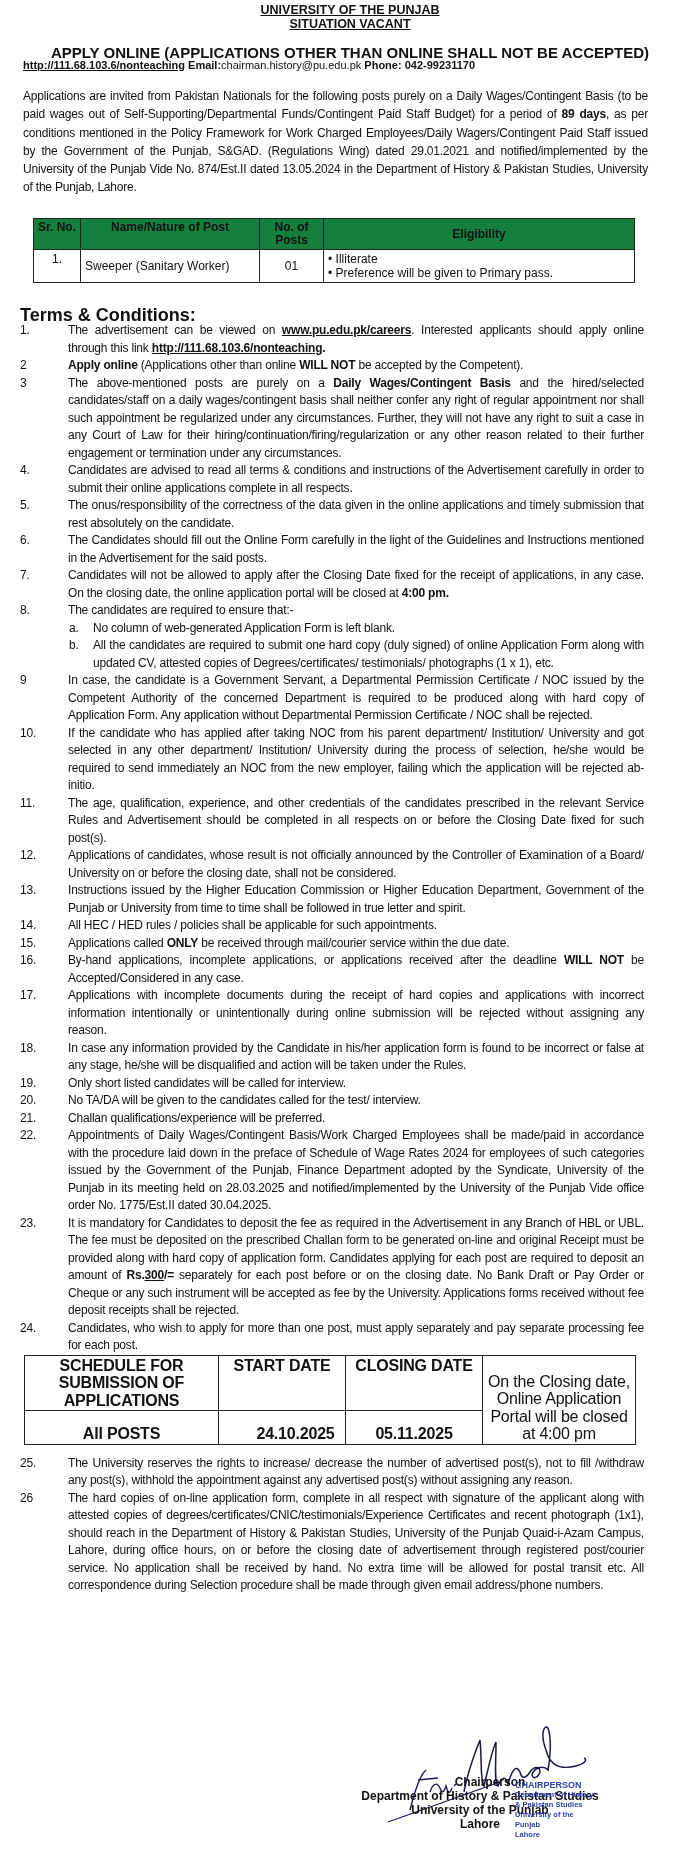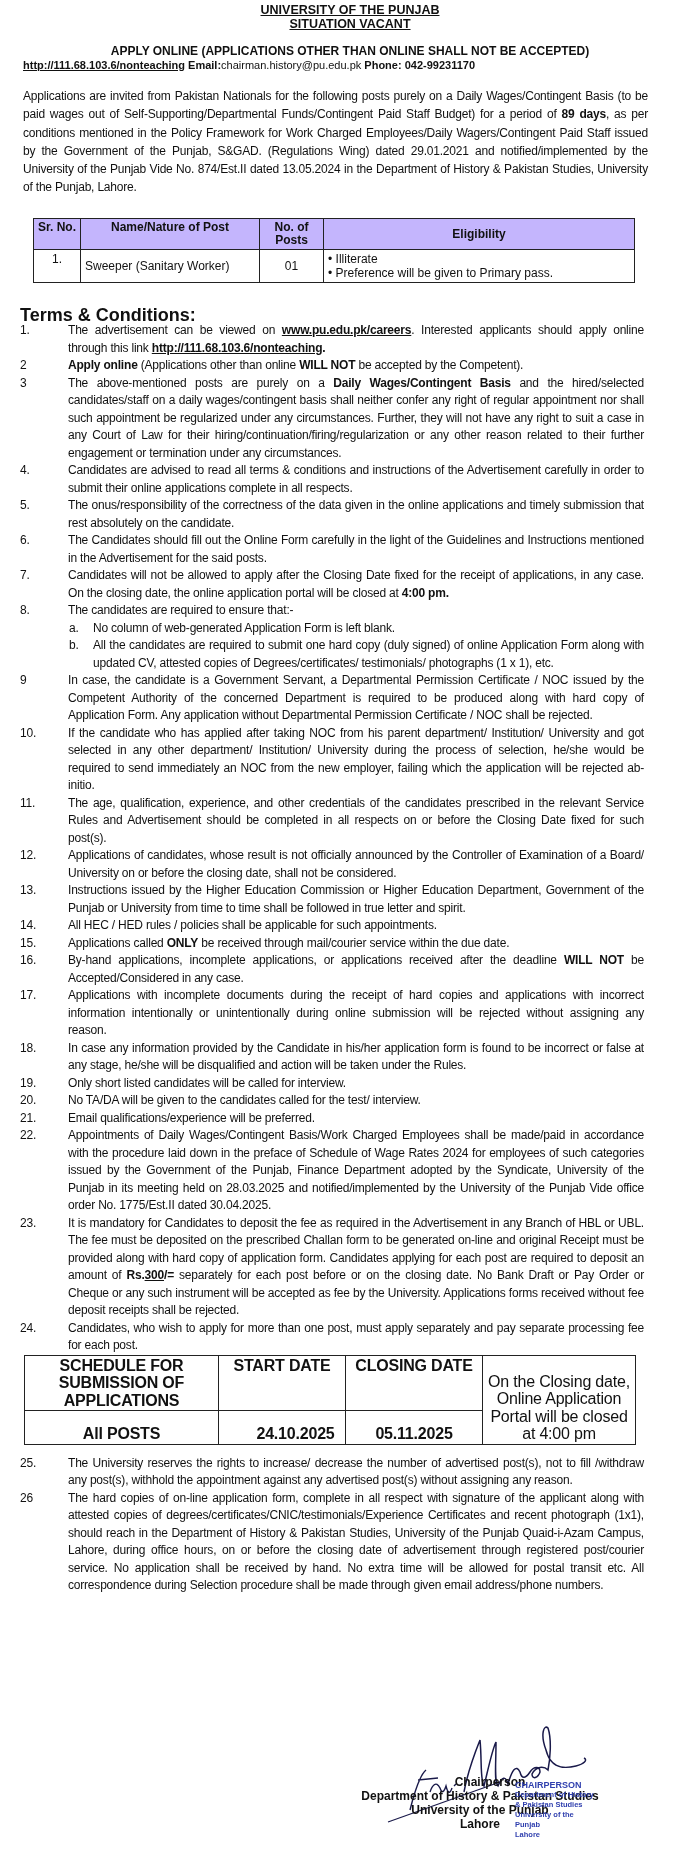--- a/index.html
+++ b/index.html
@@ -16,21 +16,21 @@
       text-align: center;
       font-weight: bold;
       font-size: 12.5px;
       line-height: 14px;
       text-decoration: underline;
     }
     .hdr1 { position: absolute; left: 0; right: 0; top: 3px; }
     .hdr2 { position: absolute; left: 0; right: 0; top: 17px; }
     .apply {
       position: absolute; left: 0; right: 0; top: 44px;
-      text-align: center; font-weight: bold; font-size: 12px;
+      text-align: center; font-weight: bold; font-size: 15px;
     }
     .contact {
       position: absolute; left: 23px; top: 59px; font-size: 11px;
       font-family: "Liberation Sans", sans-serif; font-weight: bold;
     }
     .contact a { color: #111; text-decoration: underline; }
     .contact .plain { font-weight: normal; }
     .intro {
       position: absolute; left: 23px; top: 87px; width: 625px;
       font-family: "Liberation Sans", sans-serif;
@@ -38,21 +38,21 @@
       font-stretch: condensed;
       letter-spacing: -0.2px;
     }
     b { font-weight: bold; }
 
     table.posts {
       position: absolute; left: 33px; top: 218px; width: 602px;
       border-collapse: collapse; font-size: 12px;
     }
     table.posts th, table.posts td { border: 1.6px solid #222; padding: 2px 4px; }
-    table.posts th { background: #c4b5fd; font-weight: bold; line-height: 13px; vertical-align: top; }
+    table.posts th { background: #15803d; font-weight: bold; line-height: 13px; vertical-align: top; }
     table.posts td { vertical-align: middle; }
 
     .terms-title {
       position: absolute; left: 20px; top: 305px; font-weight: bold; font-size: 18px;
     }
     .terms {
       position: absolute; left: 0; top: 322px; width: 700px;
       font-size: 12px; line-height: 17.5px; letter-spacing: -0.2px;
     }
     .item { position: relative; padding-left: 68px; width: 576px; text-align: justify; }
@@ -147,21 +147,21 @@
     <div class="item"><span class="num">14.</span><span>All HEC / HED rules / policies shall be applicable for such appointments.</span></div>
 
     <div class="item"><span class="num">15.</span><span>Applications called </span><b>ONLY</b><span> be received through mail/courier service within the due date.</span></div>
 
     <div class="item"><span class="num">16.</span><span>By-hand applications, incomplete applications, or applications received after the deadline </span><b>WILL NOT</b><span> be Accepted/Considered in any case.</span></div>
 
     <div class="item"><span class="num">17.</span><span>Applications with incomplete documents during the receipt of hard copies and applications with incorrect information intentionally or unintentionally during online submission will be rejected without assigning any reason.</span></div>
     <div class="item"><span class="num">18.</span><span>In case any information provided by the Candidate in his/her application form is found to be incorrect or false at any stage, he/she will be disqualified and action will be taken under the Rules.</span></div>
     <div class="item"><span class="num">19.</span><span>Only short listed candidates will be called for interview.</span></div>
     <div class="item"><span class="num">20.</span><span>No TA/DA will be given to the candidates called for the test/ interview.</span></div>
-    <div class="item"><span class="num">21.</span><span>Email qualifications/experience will be preferred.</span></div>
+    <div class="item"><span class="num">21.</span><span>Challan qualifications/experience will be preferred.</span></div>
     <div class="item"><span class="num">22.</span><span>Appointments of Daily Wages/Contingent Basis/Work Charged Employees shall be made/paid in accordance with the procedure laid down in the preface of Schedule of Wage Rates 2024 for employees of such categories issued by the Government of the Punjab, Finance Department adopted by the Syndicate, University of the Punjab in its meeting held on 28.03.2025 and notified/implemented by the University of the Punjab Vide office order No. 1775/Est.II dated 30.04.2025.</span></div>
 
     <div class="item"><span class="num">23.</span><span>It is mandatory for Candidates to deposit the fee as required in the Advertisement in any Branch of HBL or UBL. The fee must be deposited on the prescribed Challan form to be generated on-line and original Receipt must be provided along with hard copy of application form. Candidates applying for each post are required to deposit an amount of </span><b>Rs.</b><b style="text-decoration:underline;">300</b><b>/=</b><span> separately for each post before or on the closing date. No Bank Draft or Pay Order or Cheque or any such instrument will be accepted as fee by the University. Applications forms received without fee deposit receipts shall be rejected.</span></div>
 
     <div class="item"><span class="num">24.</span><span>Candidates, who wish to apply for more than one post, must apply separately and pay separate processing fee for each post.</span></div>
 
     <table class="sched">
       <tbody>
           <tr>
         <td style="width:185px; font-weight:bold; vertical-align:top;">SCHEDULE FOR SUBMISSION OF APPLICATIONS</td>

